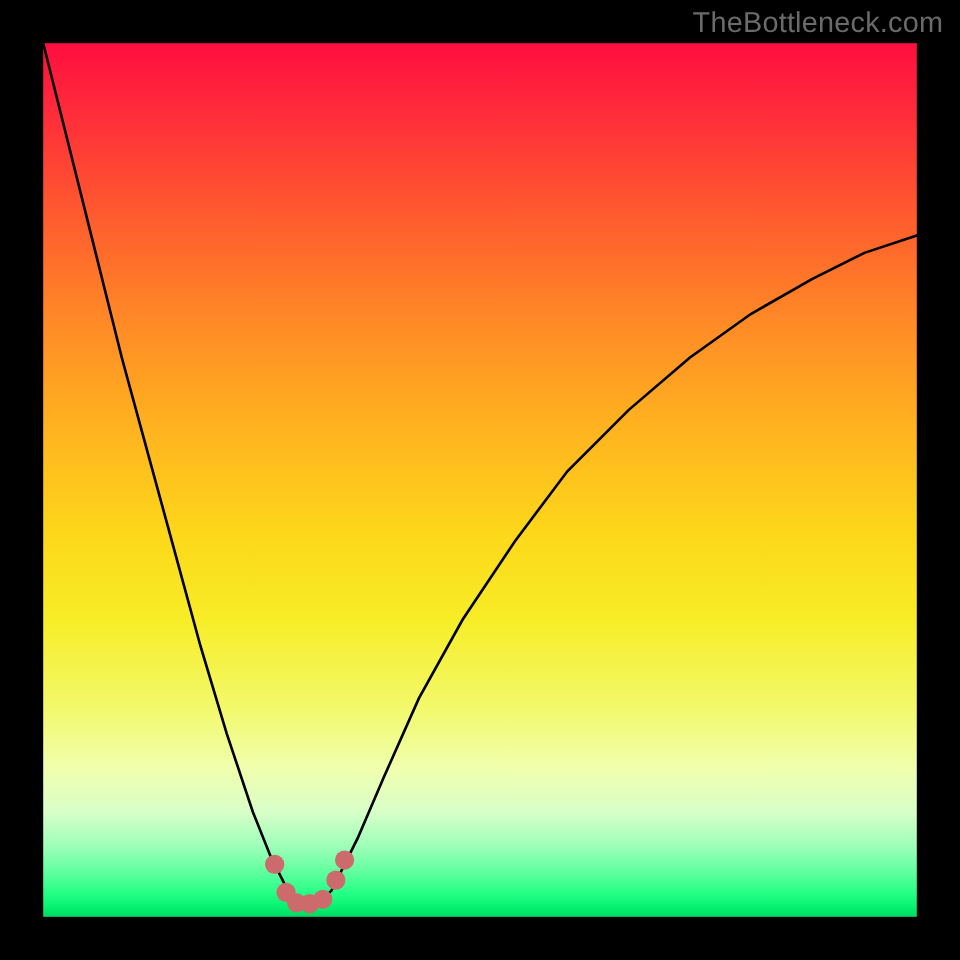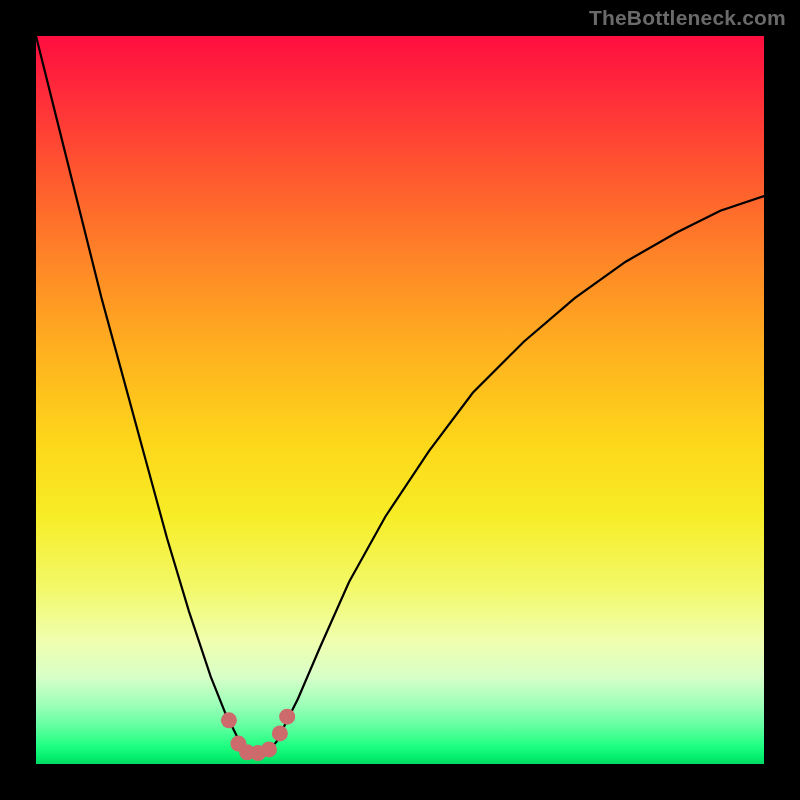--- a/index.html
+++ b/index.html
@@ -50,23 +50,23 @@
     top: 0;
     width: 728px;
     height: 728px;
     overflow: visible;
   }
   .watermark {
     position: absolute;
     top: 6px;
     right: 14px;
     color: #6a6a6a;
-    font-size: 21px;
+    font-size: 24px;
     letter-spacing: 0.2px;
-    font-weight: 700;
+    font-weight: 400;
     user-select: none;
   }
 </style>
 </head>
 <body>
 
 <div class="frame">
 
   <div class="watermark">TheBottleneck.com</div>
 

